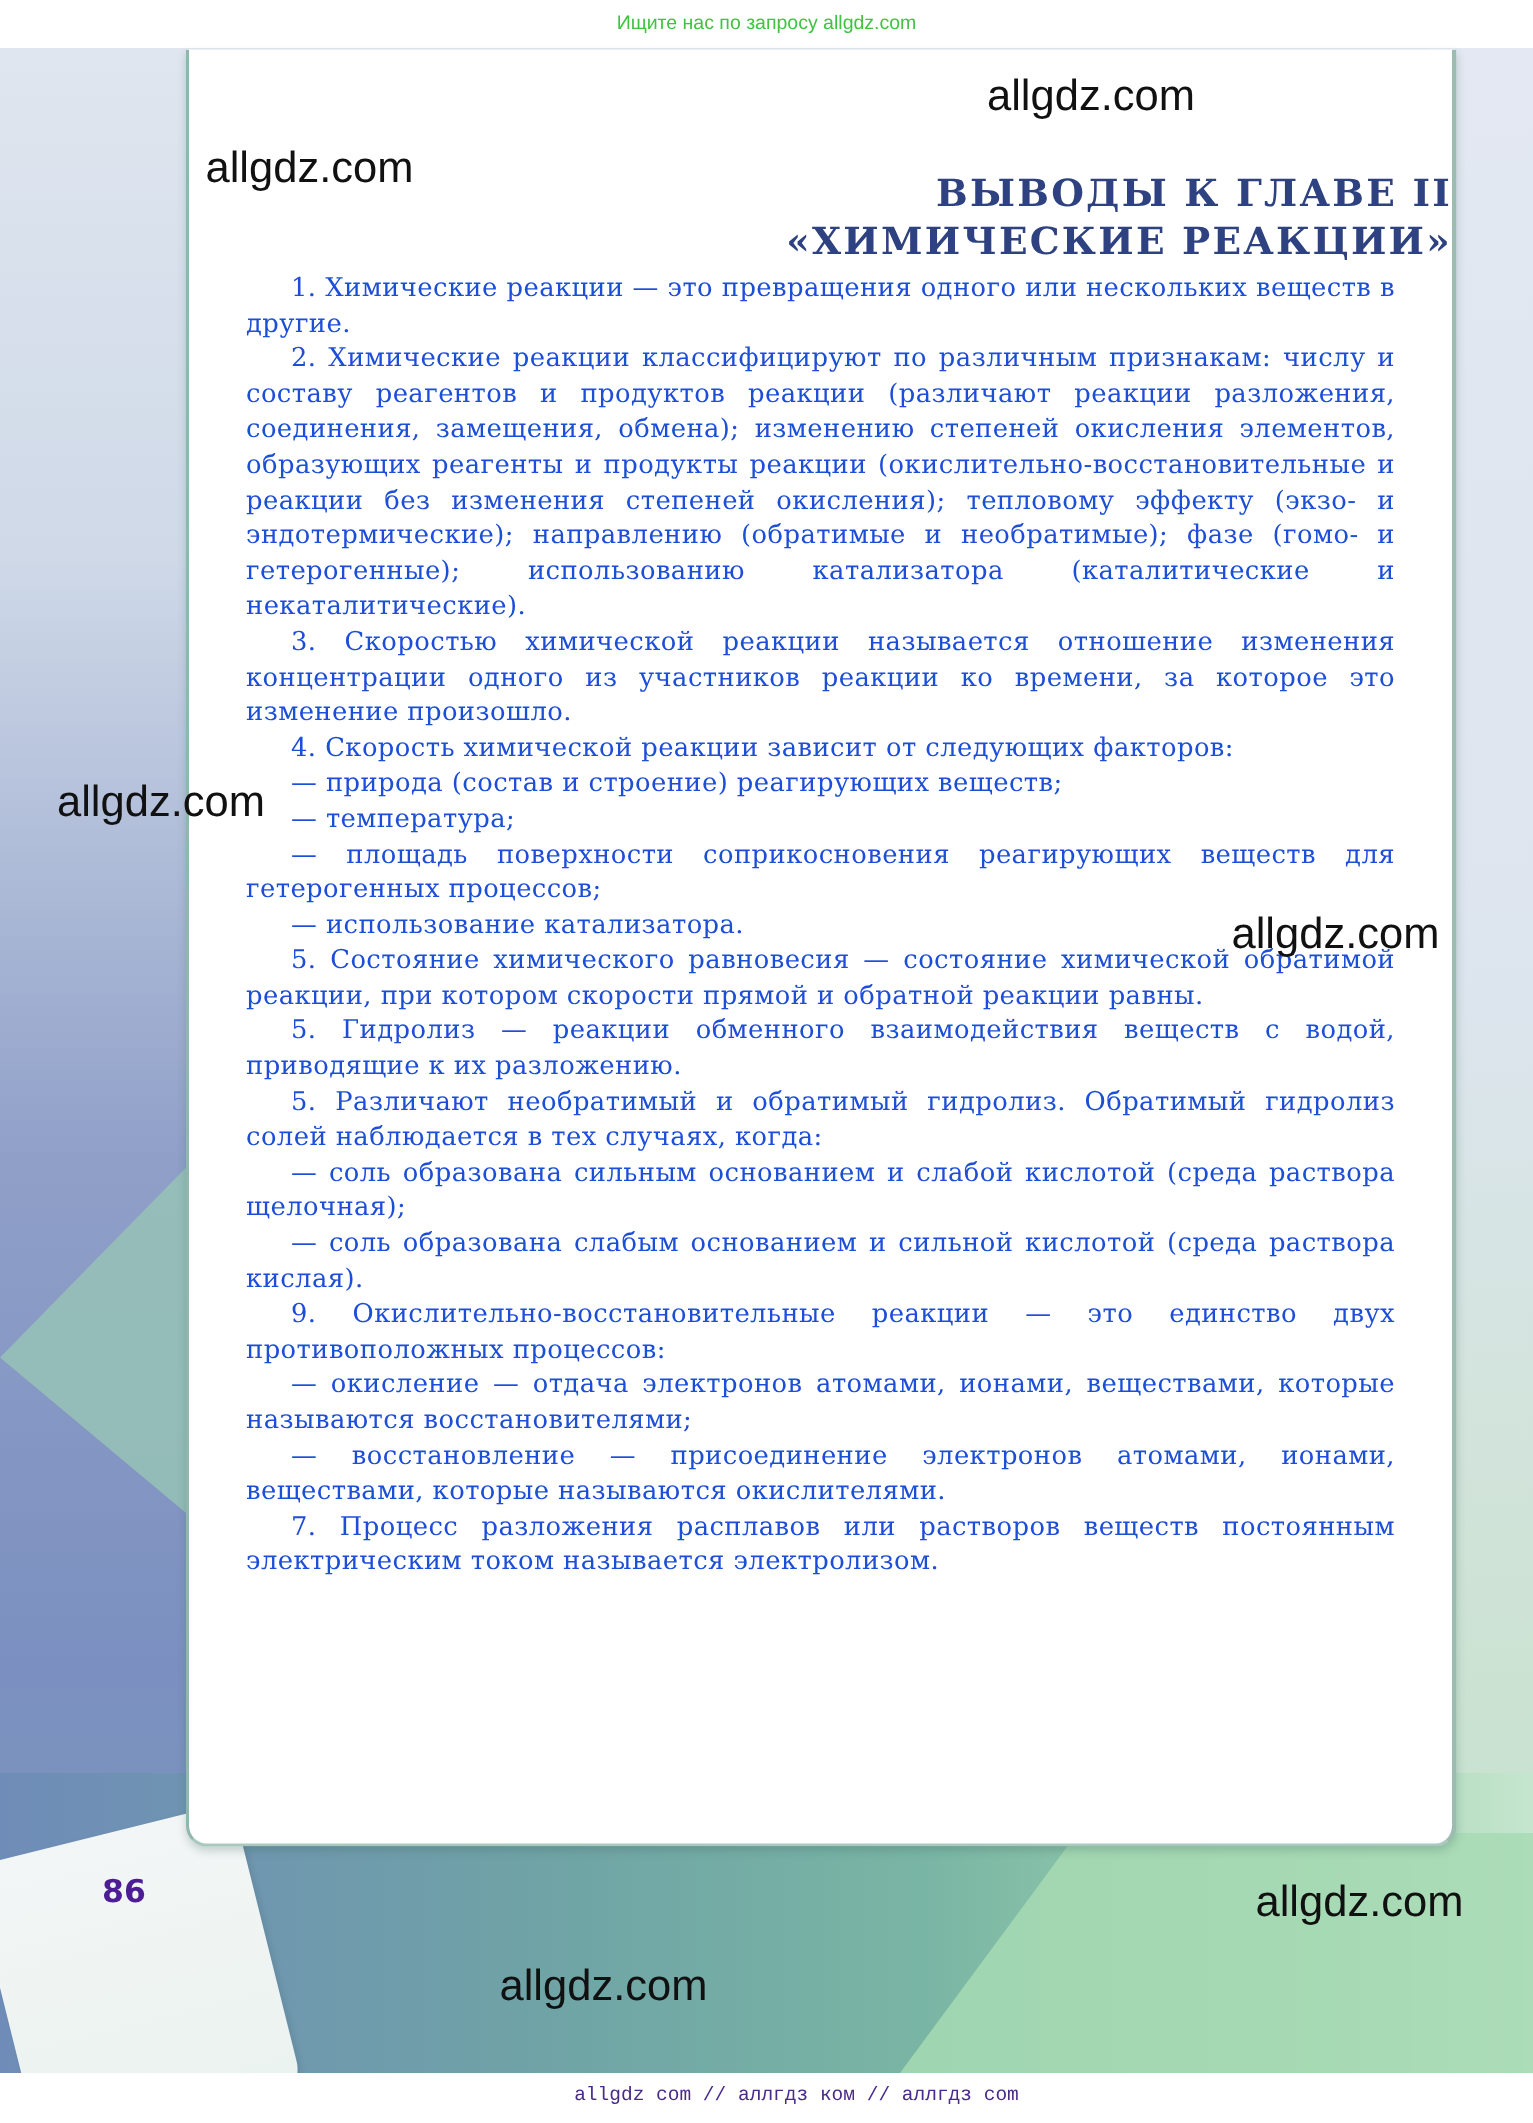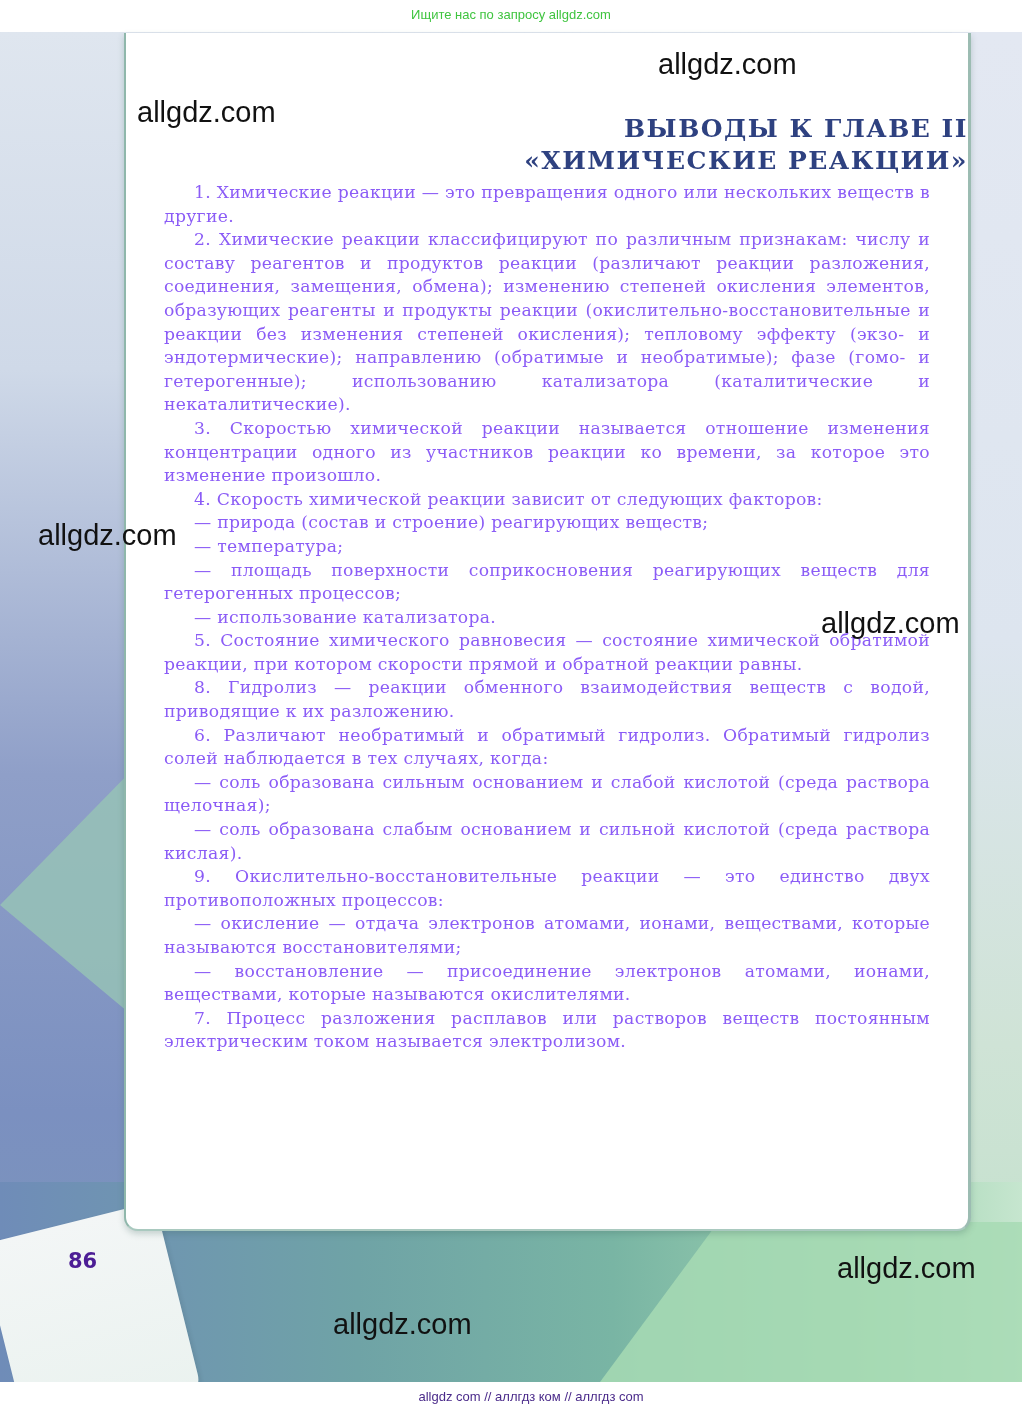--- a/index.html
+++ b/index.html
@@ -62,35 +62,35 @@
       box-shadow: 0 3px 6px rgba(60,100,90,0.25);
     }
     .title {
       position: absolute; left: 0; top: 80px; width: 842px; text-align: right;
       font-family: "DejaVu Serif", serif; font-weight: bold; color: #2e4180;
       font-size: 25px; line-height: 32px; letter-spacing: 1.5px;
     }
     .content {
       position: absolute; left: 38px; top: 148px; width: 766px;
       font-family: "DejaVu Serif", serif; font-size: 17.2px; line-height: 23.6px;
-      color: #8b5cf6; text-align: justify; letter-spacing: 0.3px;
+      color: #1d4ed8; text-align: justify; letter-spacing: 0.3px;
     }
     .content p { margin: 0; text-indent: 30px; }
     .content p.dash { text-indent: 30px; }
     .watermark {
       position: absolute; font-family: "Liberation Sans", sans-serif;
       font-size: 29px; color: #111111; white-space: nowrap;
     }
     .bottom-banner {
       position: absolute; left: 0; top: 1382px; width: 1022px; height: 33px;
       background: #ffffff; text-align: center;
     }
     .bottom-banner span {
       display: inline-block; margin-top: 7px;
-      font-family: Liberation Sans, sans-serif; font-size: 13px; color: #4a2a8a; margin-left: 40px;
+      font-family: Liberation Mono, monospace; font-size: 13px; color: #4a2a8a; margin-left: 40px;
     }
   </style>
 </head>
 <body>
 
 <div class="top-banner">
   <span>Ищите нас по запросу allgdz.com</span>
 </div>
 
 <div class="bg">
@@ -111,22 +111,22 @@
   <div class="content">
     <p>1. Химические реакции — это превращения одного или нескольких веществ в другие.</p>
     <p>2. Химические реакции классифицируют по различным признакам: числу и составу реагентов и продуктов реакции (различают реакции разложения, соединения, замещения, обмена); изменению степеней окисления элементов, образующих реагенты и продукты реакции (окислительно-восстановительные и реакции без изменения степеней окисления); тепловому эффекту (экзо- и эндотермические); направлению (обратимые и необратимые); фазе (гомо- и гетерогенные); использованию катализатора (каталитические и некаталитические).</p>
     <p>3. Скоростью химической реакции называется отношение изменения концентрации одного из участников реакции ко времени, за которое это изменение произошло.</p>
     <p>4. Скорость химической реакции зависит от следующих факторов:</p>
     <p class="dash">— природа (состав и строение) реагирующих веществ;</p>
     <p class="dash">— температура;</p>
     <p class="dash">— площадь поверхности соприкосновения реагирующих веществ для гетерогенных процессов;</p>
     <p class="dash">— использование катализатора.</p>
     <p>5. Состояние химического равновесия — состояние химической обратимой реакции, при котором скорости прямой и обратной реакции равны.</p>
-    <p>8. Гидролиз — реакции обменного взаимодействия веществ с водой, приводящие к их разложению.</p>
-    <p>6. Различают необратимый и обратимый гидролиз. Обратимый гидролиз солей наблюдается в тех случаях, когда:</p>
+    <p>5. Гидролиз — реакции обменного взаимодействия веществ с водой, приводящие к их разложению.</p>
+    <p>5. Различают необратимый и обратимый гидролиз. Обратимый гидролиз солей наблюдается в тех случаях, когда:</p>
     <p class="dash">— соль образована сильным основанием и слабой кислотой (среда раствора щелочная);</p>
     <p class="dash">— соль образована слабым основанием и сильной кислотой (среда раствора кислая).</p>
     <p>9. Окислительно-восстановительные реакции — это единство двух противоположных процессов:</p>
     <p class="dash">— окисление — отдача электронов атомами, ионами, веществами, которые называются восстановителями;</p>
     <p class="dash">— восстановление — присоединение электронов атомами, ионами, веществами, которые называются окислителями.</p>
     <p>7. Процесс разложения расплавов или растворов веществ постоянным электрическим током называется электролизом.</p>
   </div>
 </div>
 
 <div class="watermark" style="left:658px; top:48px;">allgdz.com</div>

